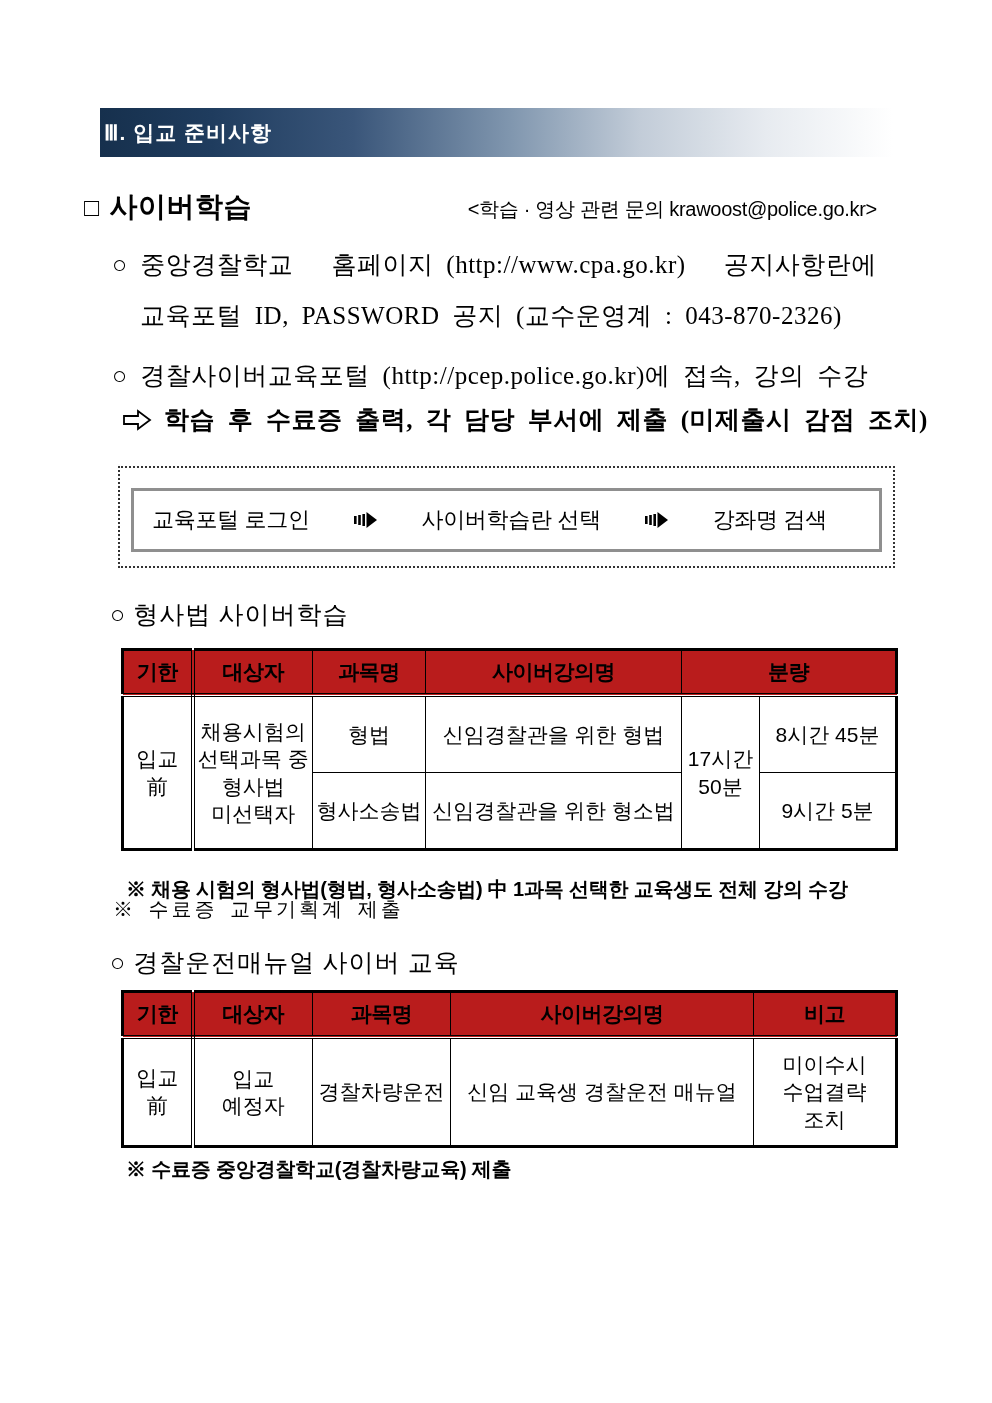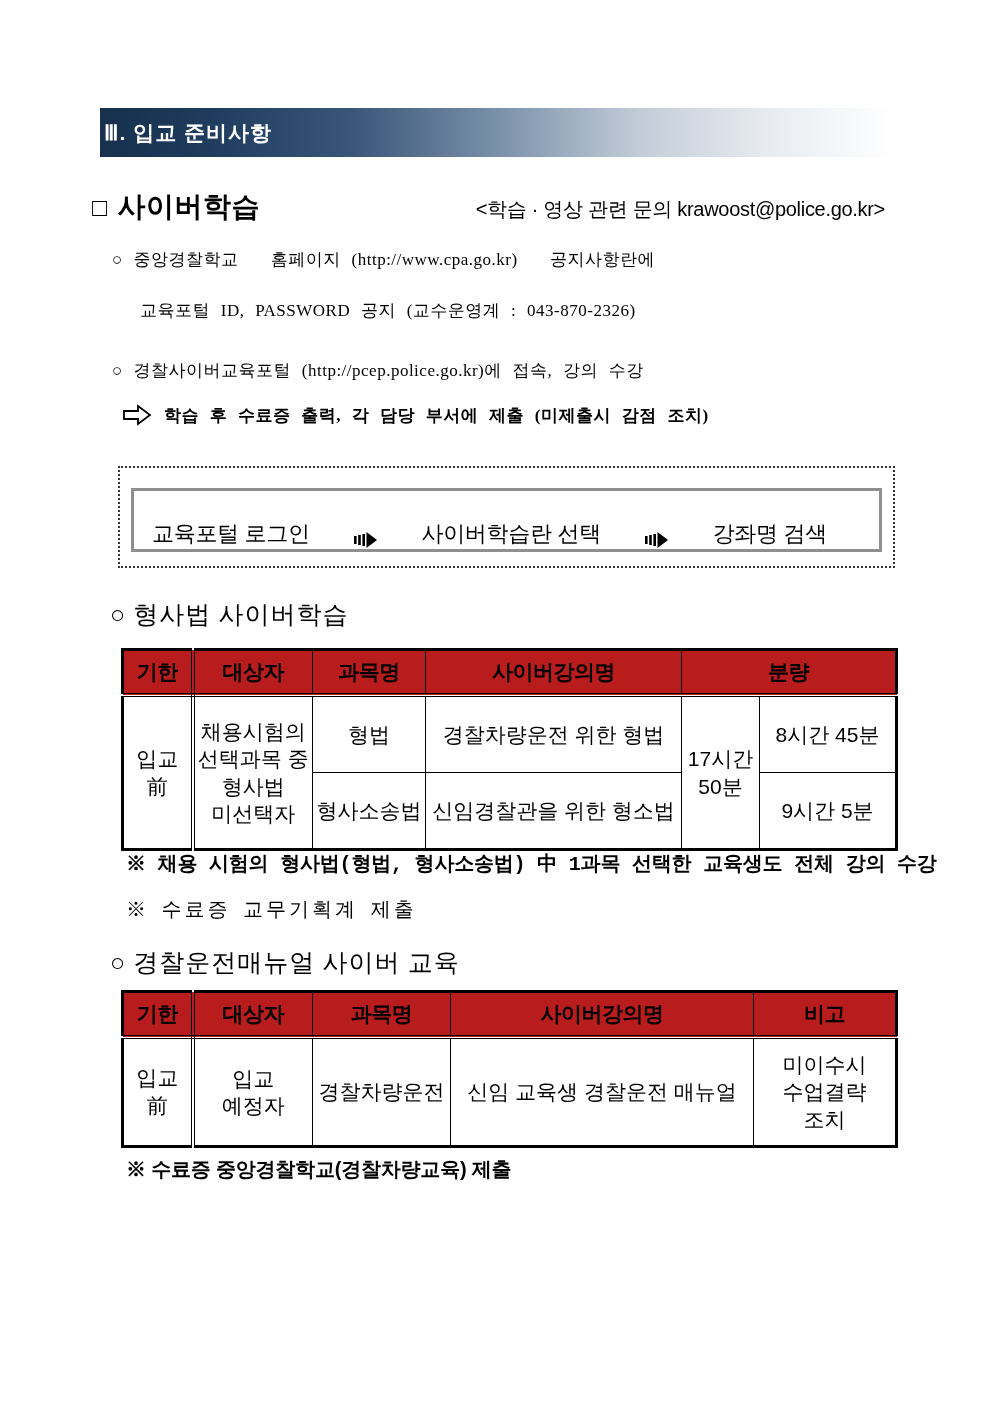--- a/index.html
+++ b/index.html
@@ -15,47 +15,47 @@
     background:linear-gradient(to right,
       #16304d 0%, #1f3c5e 14%, #3a567a 32%, #8197af 52%,
       #c2ccd8 68%, #e7ebf0 84%, #ffffff 100%);
     display:flex; align-items:center;
     color:#ffffff; font-weight:bold; font-size:21px; letter-spacing:1px;
     padding-left:4px; box-sizing:border-box;
   }
 
   
   .intro-row {
-    left:92px; top:188px; width:793px;
+    left:84px; top:188px; width:793px;
     display:flex; justify-content:space-between; align-items:baseline;
   }
   .intro-title { font-size:28px; font-weight:bold; color:#000; letter-spacing:0.5px; }
   .intro-title .marker { font-size:25px; font-weight:normal; margin-right:10px; }
   .contact { font-size:20px; font-weight:normal; color:#000; letter-spacing:-0.3px;text-align:center; }
 
   
   .serif {
-    font-family:"Liberation Serif", serif; font-size:17px; color:#000;
+    font-family:"Liberation Serif", serif; font-size:25px; color:#000;
     white-space:pre-wrap; letter-spacing:0.5px; word-spacing:6px;text-align:right;
   }
   .arrow-line { display:flex; align-items:center; gap:12px;font-weight:bold; }
 
   
   .guide-box {
     left:118px; top:466px; width:777px; height:102px;
     border:2px dotted #333; box-sizing:border-box;
   }
   .guide-label {
     position:absolute; top:-15px; left:30px; background:#ffffff;
     padding:0 9px; font-size:21px; font-weight:bold; letter-spacing:-0.3px;
   }
   .guide-inner {
     position:absolute; left:11px; right:11px; top:20px; height:64px;
     border:3px solid #8f8f8f; box-sizing:border-box;
-    display:flex; align-items:flex-end; justify-content:space-between;
+    display:flex; align-items:center; justify-content:space-between;
     padding:0 52px 0 18px; font-size:22px; letter-spacing:-0.3px;
   }
 
   
   .heading { font-family:"Liberation Serif", serif; font-size:25px; letter-spacing:1px; }
 
   
   .tbl { border-collapse:collapse; table-layout:fixed; width:774px; border:3px solid #000; }
   .tbl th, .tbl td {
     border:1.5px solid #000; text-align:center; vertical-align:middle;
@@ -142,35 +142,35 @@
     </tr>
   </thead>
   <tbody>
     <tr class="r75">
       <td rowspan="2" class="dbl-r">입교 前</td>
       <td rowspan="2" class="pre">채용시험의
 선택과목 중
 형사법
 미선택자</td>
       <td>형법</td>
-      <td>경찰차량운전 위한 형법</td>
+      <td>신임경찰관을 위한 형법</td>
       <td rowspan="2" class="pre">17시간
 50분</td>
       <td>8시간 45분</td>
     </tr>
     <tr class="r75">
       <td>형사소송법</td>
       <td>신임경찰관을 위한 형소법</td>
       <td>9시간 5분</td>
     </tr>
   </tbody>
 </table>
 
-<div class="abs note" style="left:126px; top:850px;font-family:Liberation Mono, monospace;">※ 채용 시험의 형사법(형법, 형사소송법) 中 1과목 선택한 교육생도 전체 강의 수강</div>
-<div class="abs note-spaced" style="left:126px; top:896px;text-align:center;">※ 수료증 교무기획계 제출</div>
+<div class="abs note" style="left:126px; top:876px;">※ 채용 시험의 형사법(형법, 형사소송법) 中 1과목 선택한 교육생도 전체 강의 수강</div>
+<div class="abs note-spaced" style="left:113px; top:896px;text-align:center;">※ 수료증 교무기획계 제출</div>
 
 <div class="abs heading" style="left:110px; top:946px;">○ 경찰운전매뉴얼 사이버 교육</div>
 
 <table class="tbl abs" style="left:121px; top:990px;">
   <colgroup>
     <col style="width:70px">
       <col style="width:120px">
       <col style="width:138px">
     <col style="width:303px">
       <col style="width:143px">

